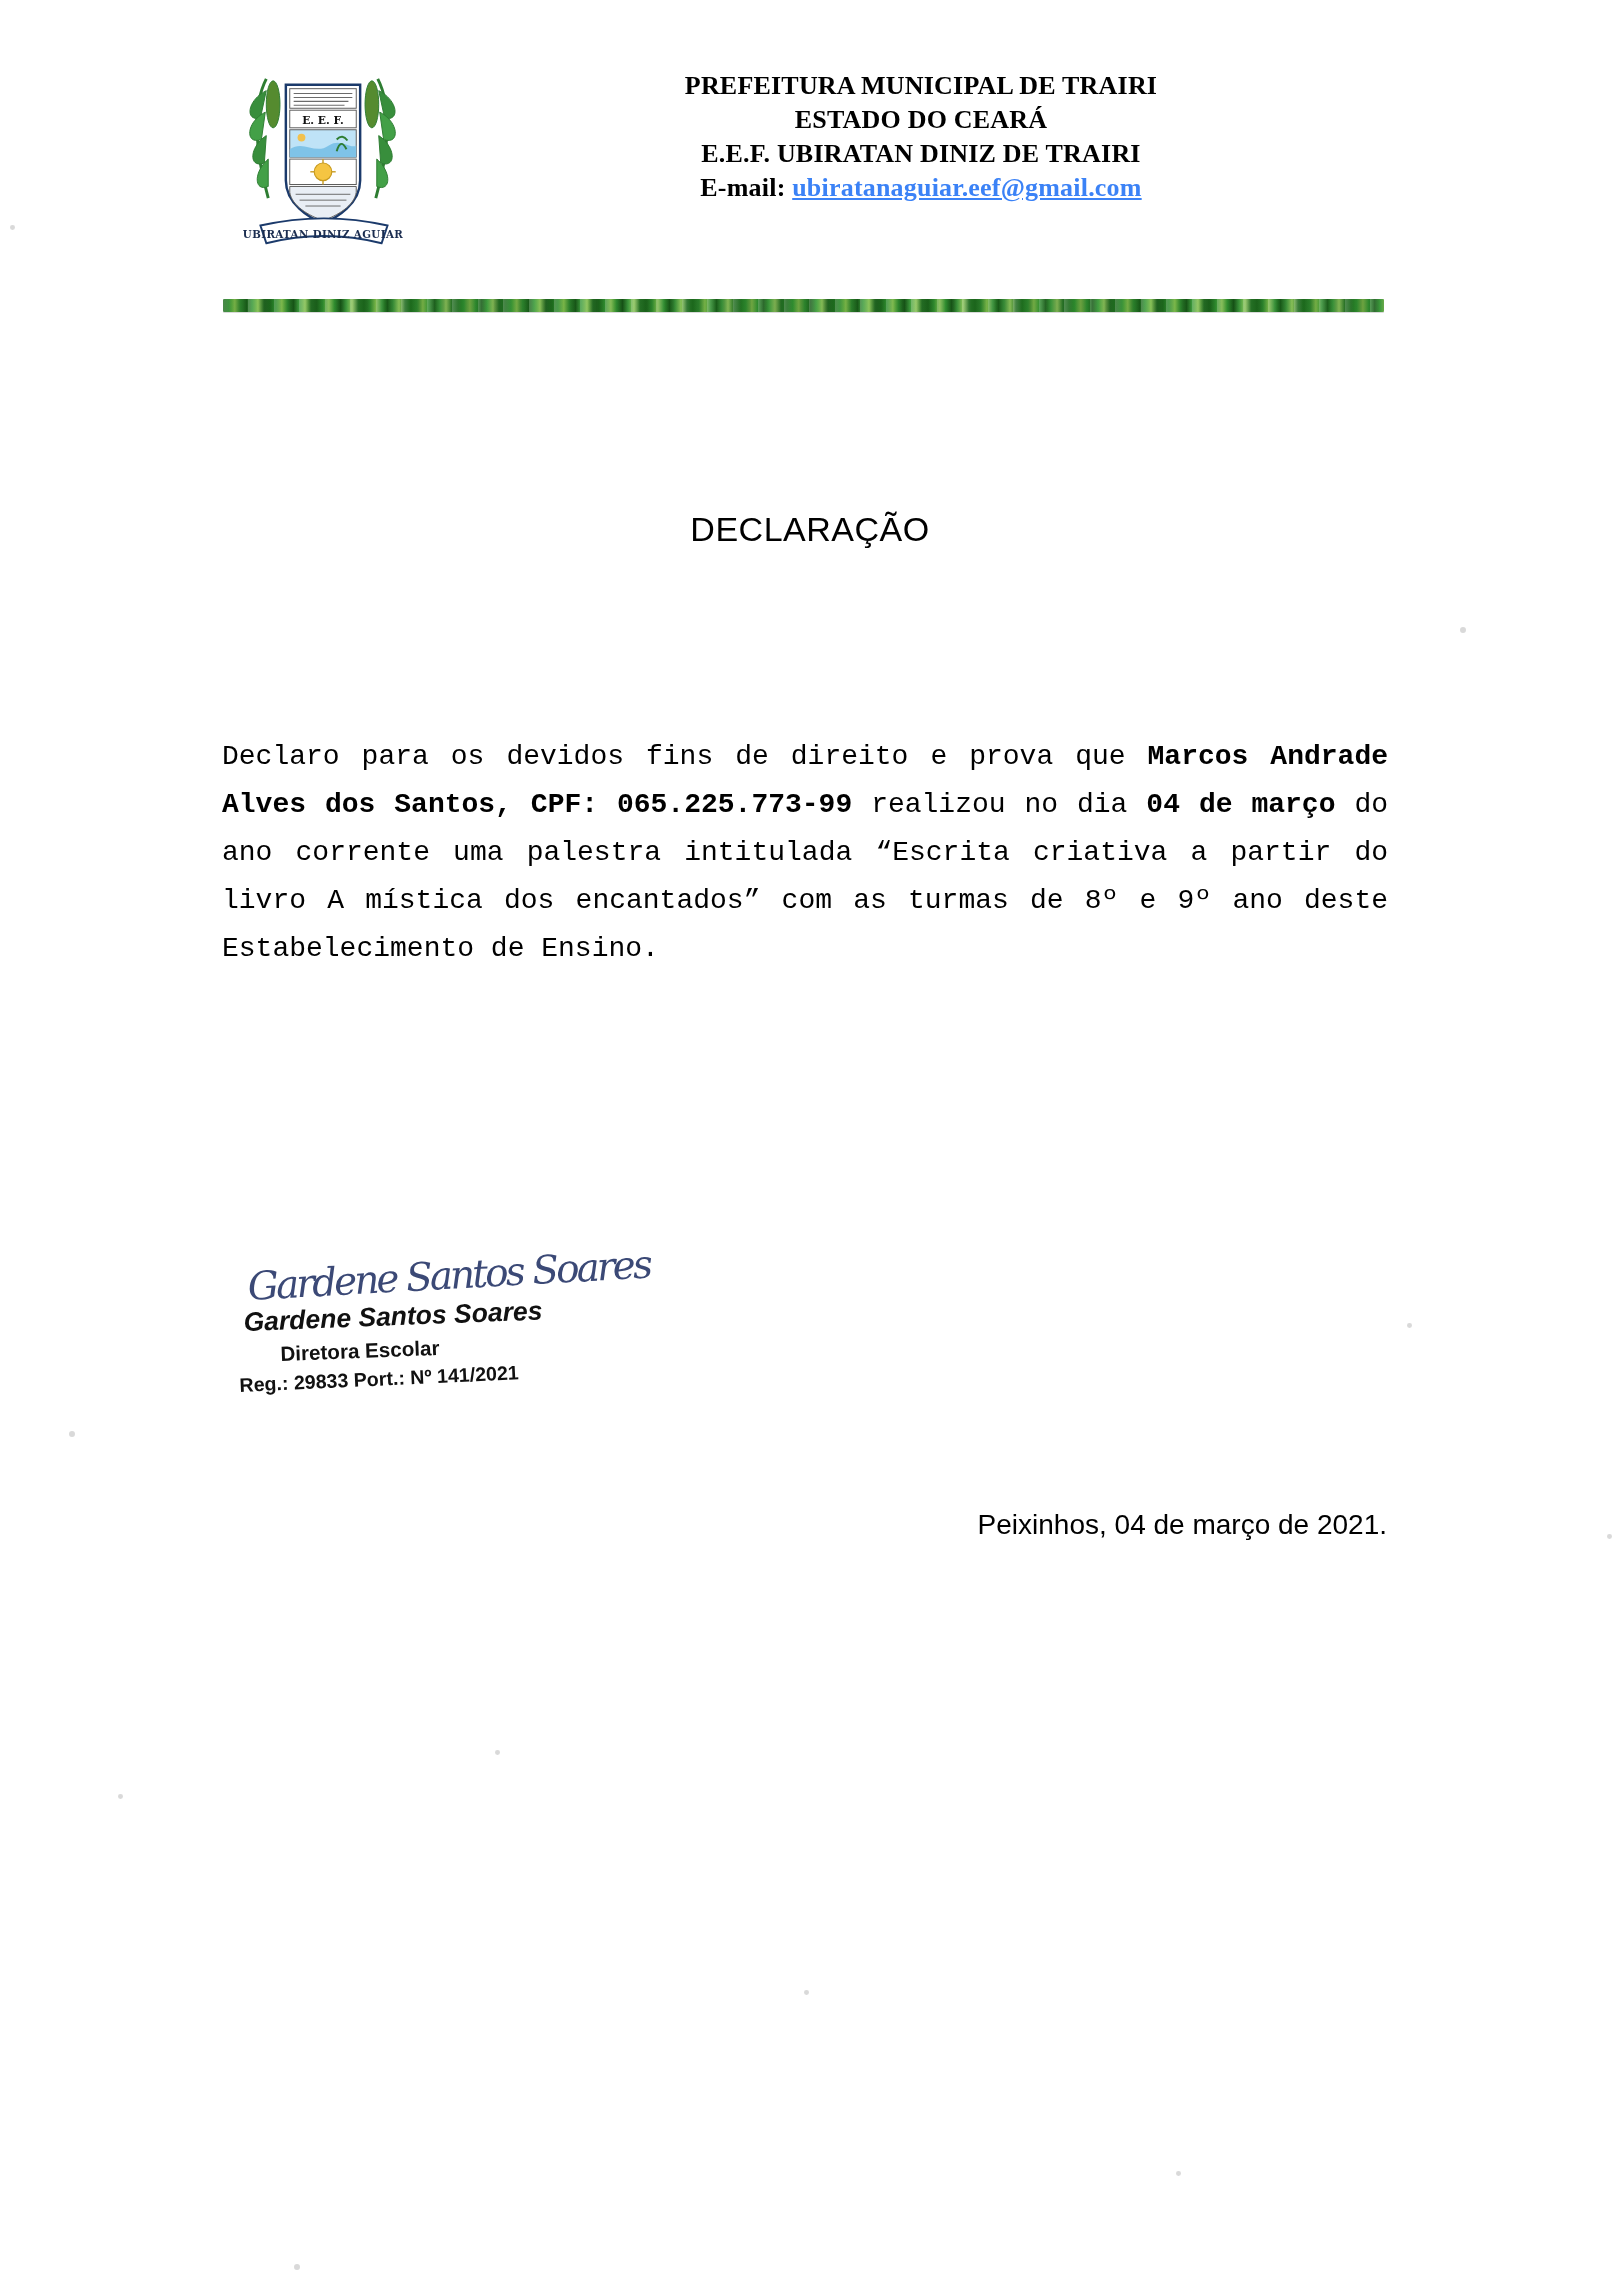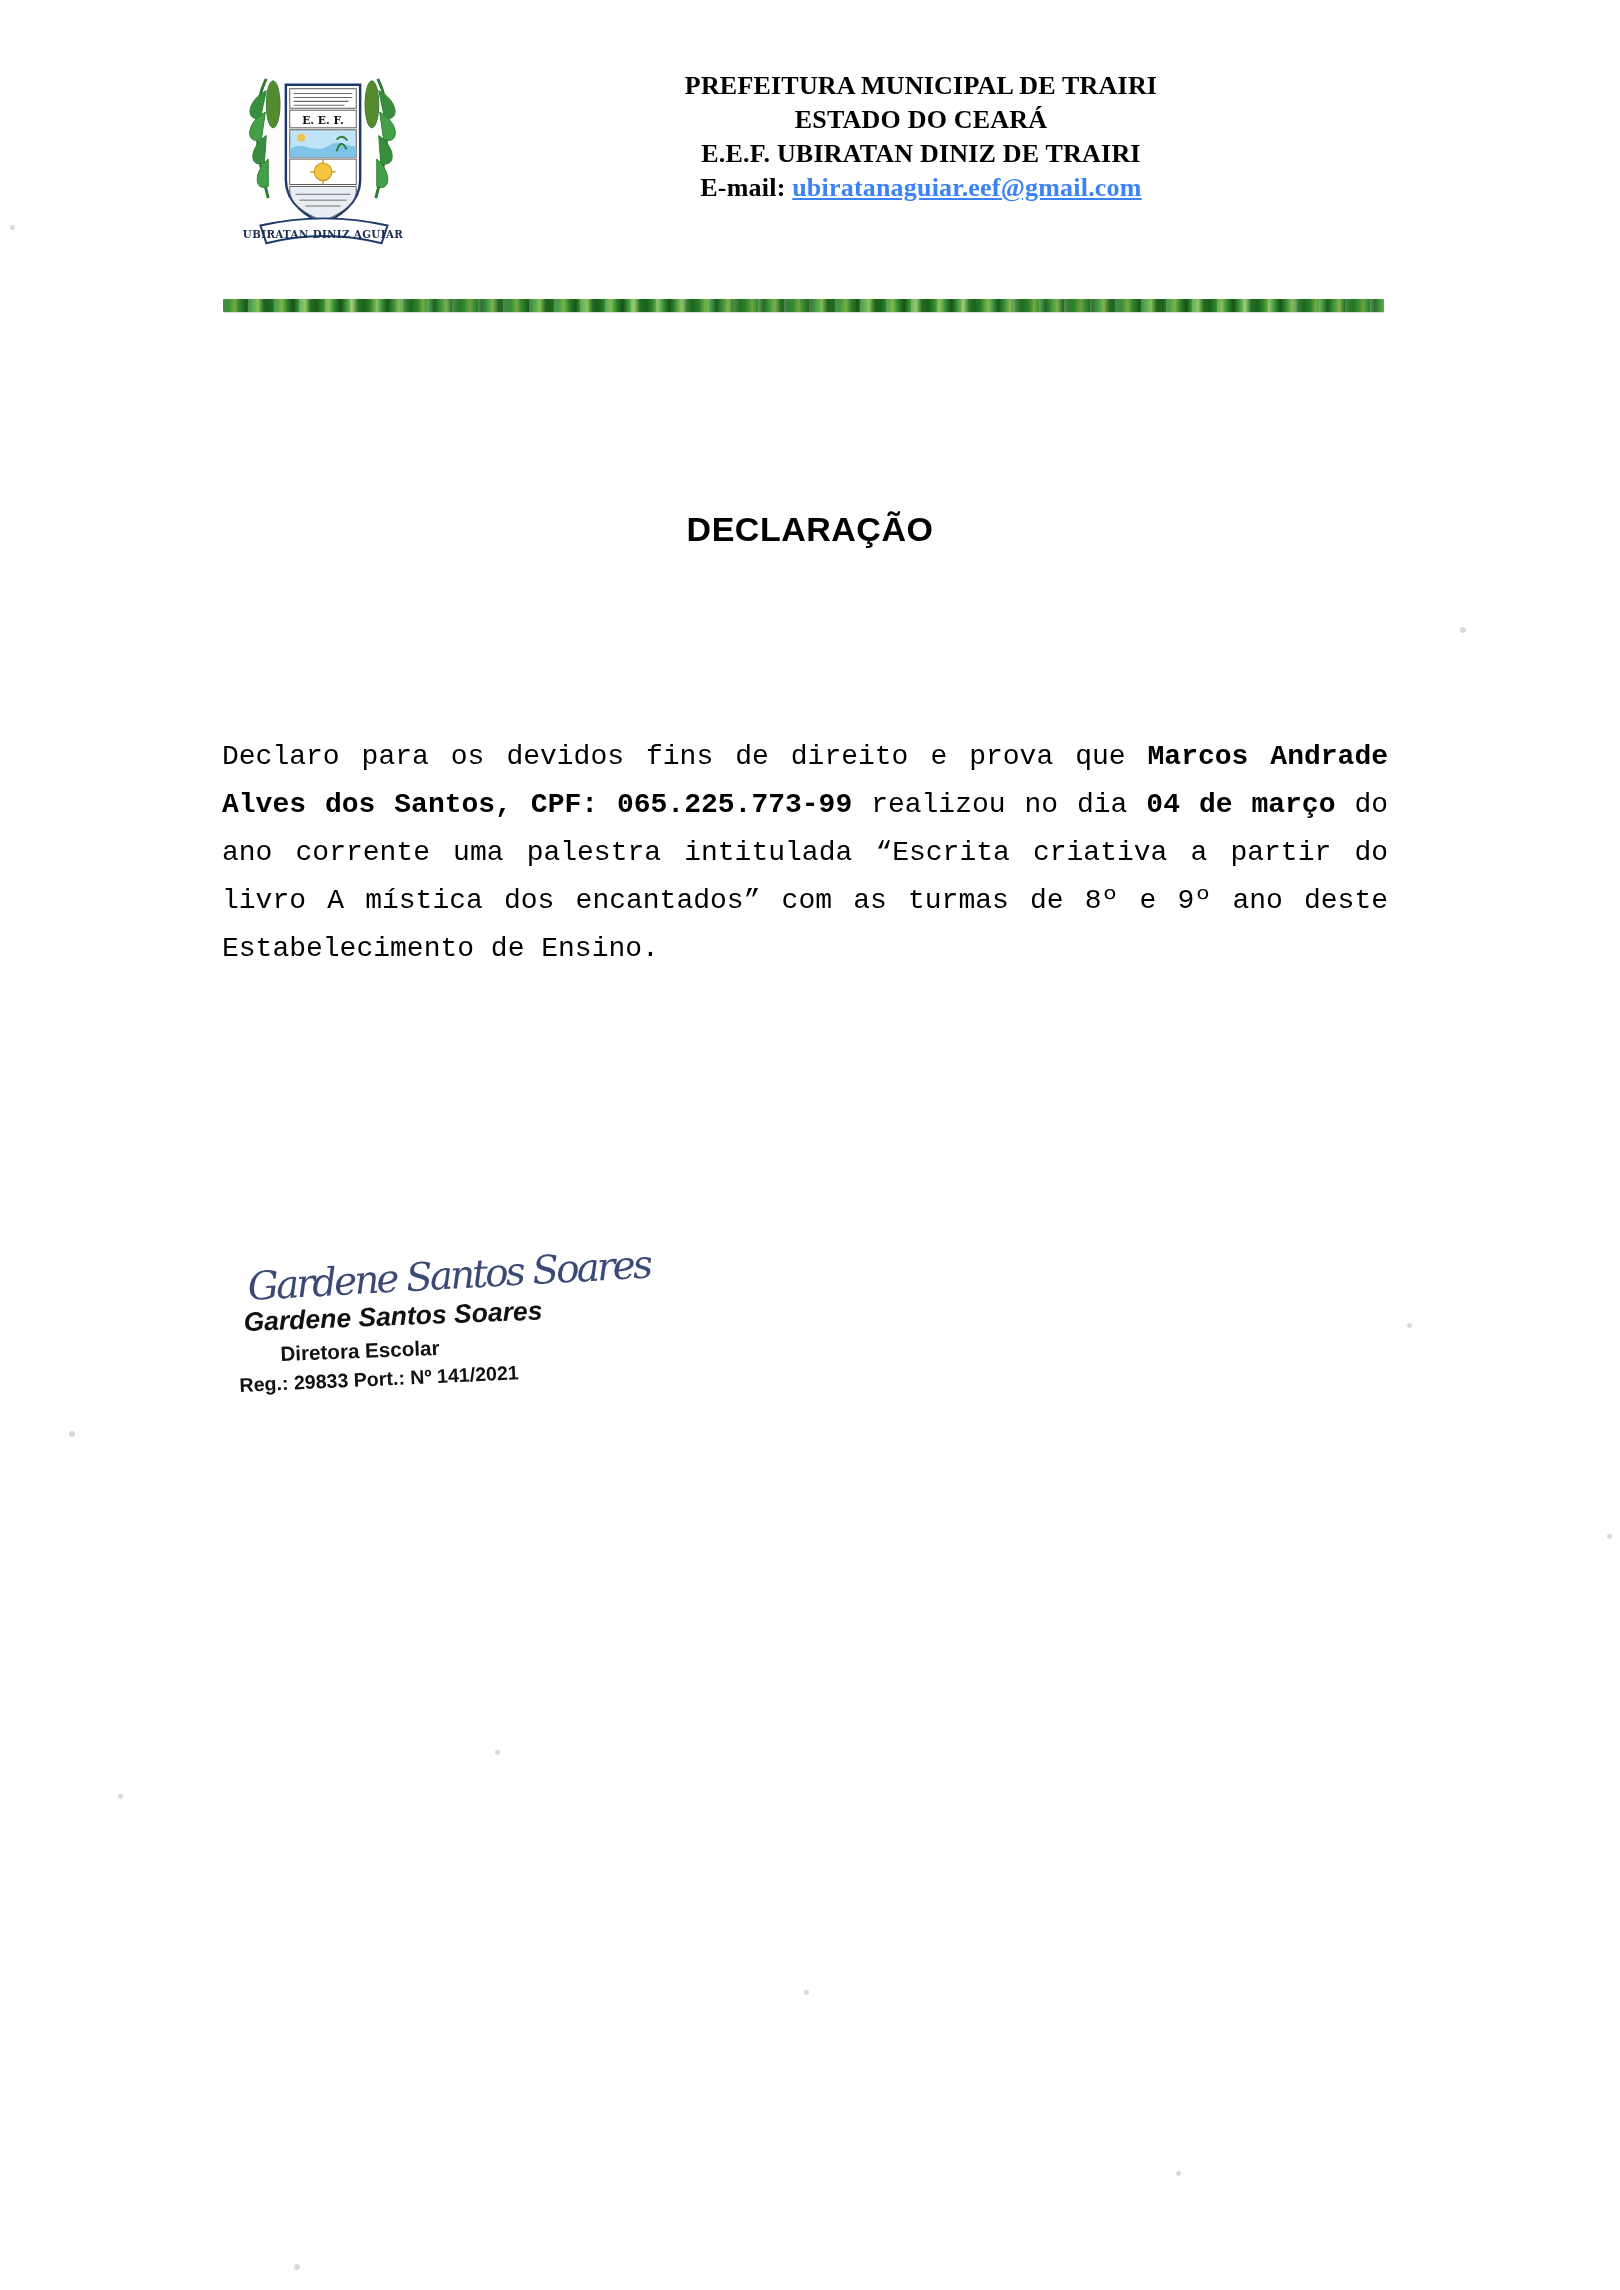--- a/index.html
+++ b/index.html
@@ -87,21 +87,21 @@
   }
 
   
   .doc-title {
     position: absolute;
     top: 510px;
     left: 0;
     width: 1620px;
     text-align: center;
     font-family: "Liberation Sans", sans-serif;
-    font-weight: bold;
+    font-weight: normal;
     font-size: 34px;
     letter-spacing: 0.5px;
   }
 
   .body-text {
     position: absolute;
     left: 222px;
     top: 733px;
     width: 1166px;
     font-family: Liberation Mono, monospace;
@@ -297,20 +297,21 @@
 
 
 
   <div class="sig-block">
     <div class="sig-script">Gardene Santos Soares</div>
     <div class="sig-name">Gardene Santos Soares</div>
     <div class="sig-role">Diretora Escolar</div>
     <div class="sig-reg">Reg.: 29833   Port.: Nº 141/2021</div>
   </div>
 
+  <div class="place-date">Peixinhos, 04 de março de 2021.</div>
 
   <div class="speck" style="left:9.8px;top:225px;width:4.9px;height:4.9px;"></div>
   <div class="speck" style="left:1460px;top:627px;width:5.9px;height:5.9px;"></div>
   <div class="speck" style="left:1407px;top:1323px;width:4.9px;height:4.9px;"></div>
   <div class="speck" style="left:1607px;top:1534px;width:4.9px;height:4.9px;"></div>
   <div class="speck" style="left:118px;top:1794px;width:4.9px;height:4.9px;"></div>
   <div class="speck" style="left:294px;top:2264px;width:5.9px;height:5.9px;"></div>
   <div class="speck" style="left:804px;top:1990px;width:4.9px;height:4.9px;"></div>
   <div class="speck" style="left:69px;top:1431px;width:5.9px;height:5.9px;"></div>
   <div class="speck" style="left:1176px;top:2171px;width:4.9px;height:4.9px;"></div>

